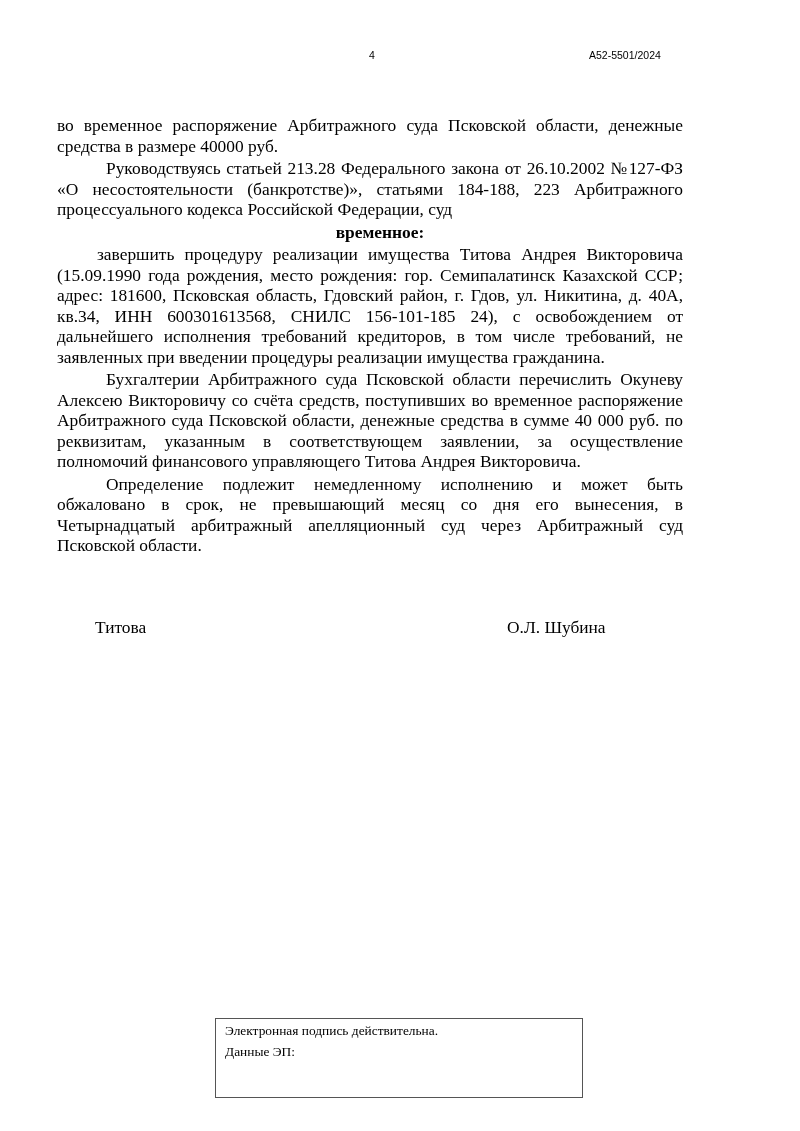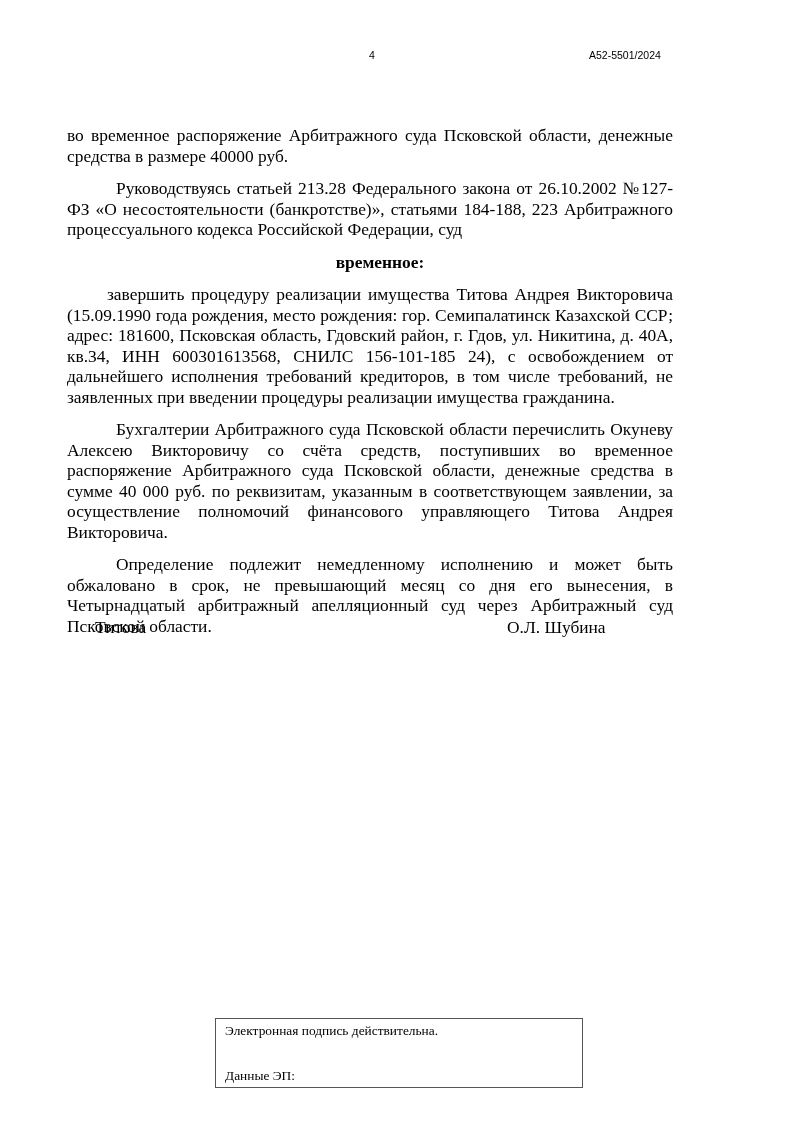--- a/index.html
+++ b/index.html
@@ -36,21 +36,21 @@
     .body-text {
       position: absolute;
       top: 113px;
       left: 55px;
       width: 630px;
       font-family: "Liberation Serif", serif;
       font-size: 17.4px;
       line-height: 20.5px;
     }
     .body-text p {
-      margin: 12px;
+      margin: 2px;
       text-align: justify;
     }
     .indent { text-indent: 49px; }
     .indent-small { text-indent: 40px; }
     .heading {
       text-align: center !important;
       font-weight: bold;
       padding-left: 20px;
     }
     .sign-row {
@@ -62,37 +62,36 @@
       font-size: 17.4px;
     }
     .judge-label { position: absolute; left: 0; top: 0; }
     .judge-name { position: absolute; left: 412px; top: 0; text-align: center; }
 
     .sig-box {
       position: absolute;
       left: 215px;
       top: 1018px;
       width: 368px;
-      height: 70px;
+      height: 80px;
       border: 1.3px solid #555;
       font-family: "Liberation Serif", serif;
       box-sizing: border-box;
     }
     .sig-valid {
       position: absolute;
       left: 9px;
       top: 4px;
       font-size: 13.4px;
     }
     .sig-label {
       position: absolute;
       left: 9px;
       top: 25px;
       font-size: 13.4px;
-      margin-top: 24px;
     }
     .sig-details {
       position: absolute;
       left: 88px;
       top: 27px;
       font-size: 10.4px;
       line-height: 13px;
     }
   </style>
 </head>

